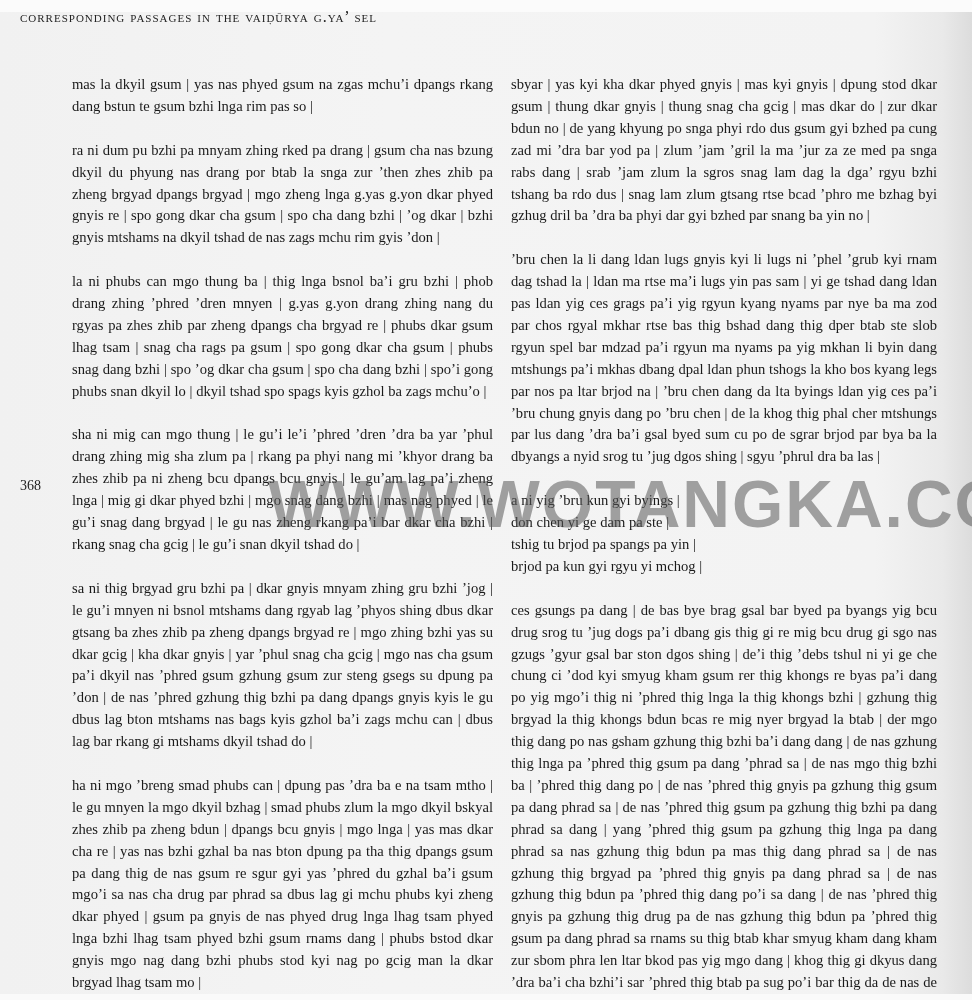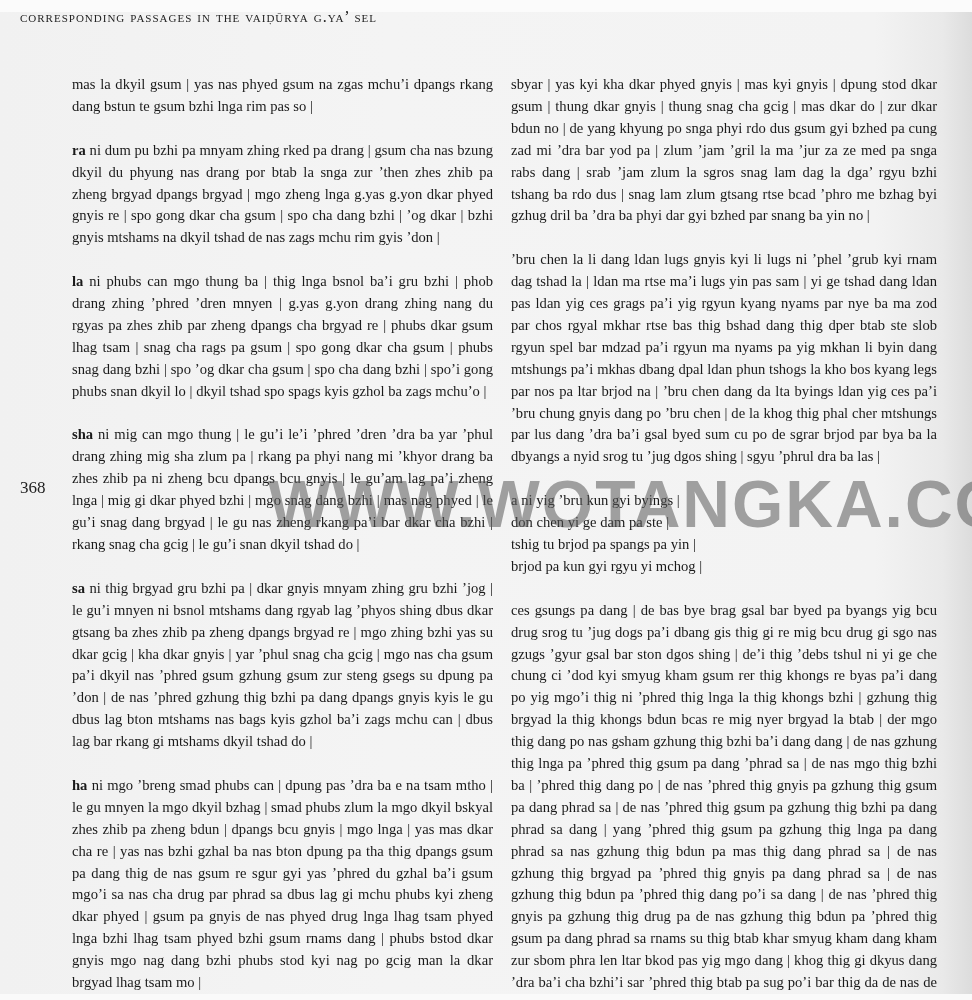--- a/index.html
+++ b/index.html
@@ -11,30 +11,30 @@
     }
     .top-band { position: absolute; left: 0; top: 0; width: 972px; height: 12px; background: #fbfbfb; }
     .bottom-band { position: absolute; left: 0; bottom: 0; width: 972px; height: 6px; background: #fafafa; }
     .running-head {
       position: absolute; left: 20px; top: 8px;
       font-size: 16px; letter-spacing: 1px; font-variant: small-caps; text-transform: lowercase;
       color: #222;
     }
     .running-head span { font-variant: small-caps; }
     .page-number {
-      position: absolute; left: 20px; top: 478px; font-size: 17px; color: #222;
+      position: absolute; left: 20px; top: 478px; font-size: 14px; color: #222;
     }
     .col {
       position: absolute; top: 74px; font-size: 14.6px; line-height: 21.9px;
       text-align: justify; hyphens: none;
     }
     .col.left { left: 72px; width: 421px; }
     .col.right { left: 511px; width: 426px; top: 74px; }
     .para { margin: 0 0 21.9px 0; }
-    .para b { font-weight: bold; }
+    .para b { font-weight: normal; }
     .verse { margin: 0 0 21.9px 0; text-align: left; }
     .verse div { white-space: nowrap; }
     .watermark {
       position: absolute; left: 268px; top: 466px; font-family: "Liberation Sans", "DejaVu Sans", sans-serif;
       font-size: 66px; font-weight: bold; letter-spacing: 2px; color: rgba(90,90,90,0.55);
       white-space: nowrap; pointer-events: none;
     }
   </style>
 </head>
 <body>

